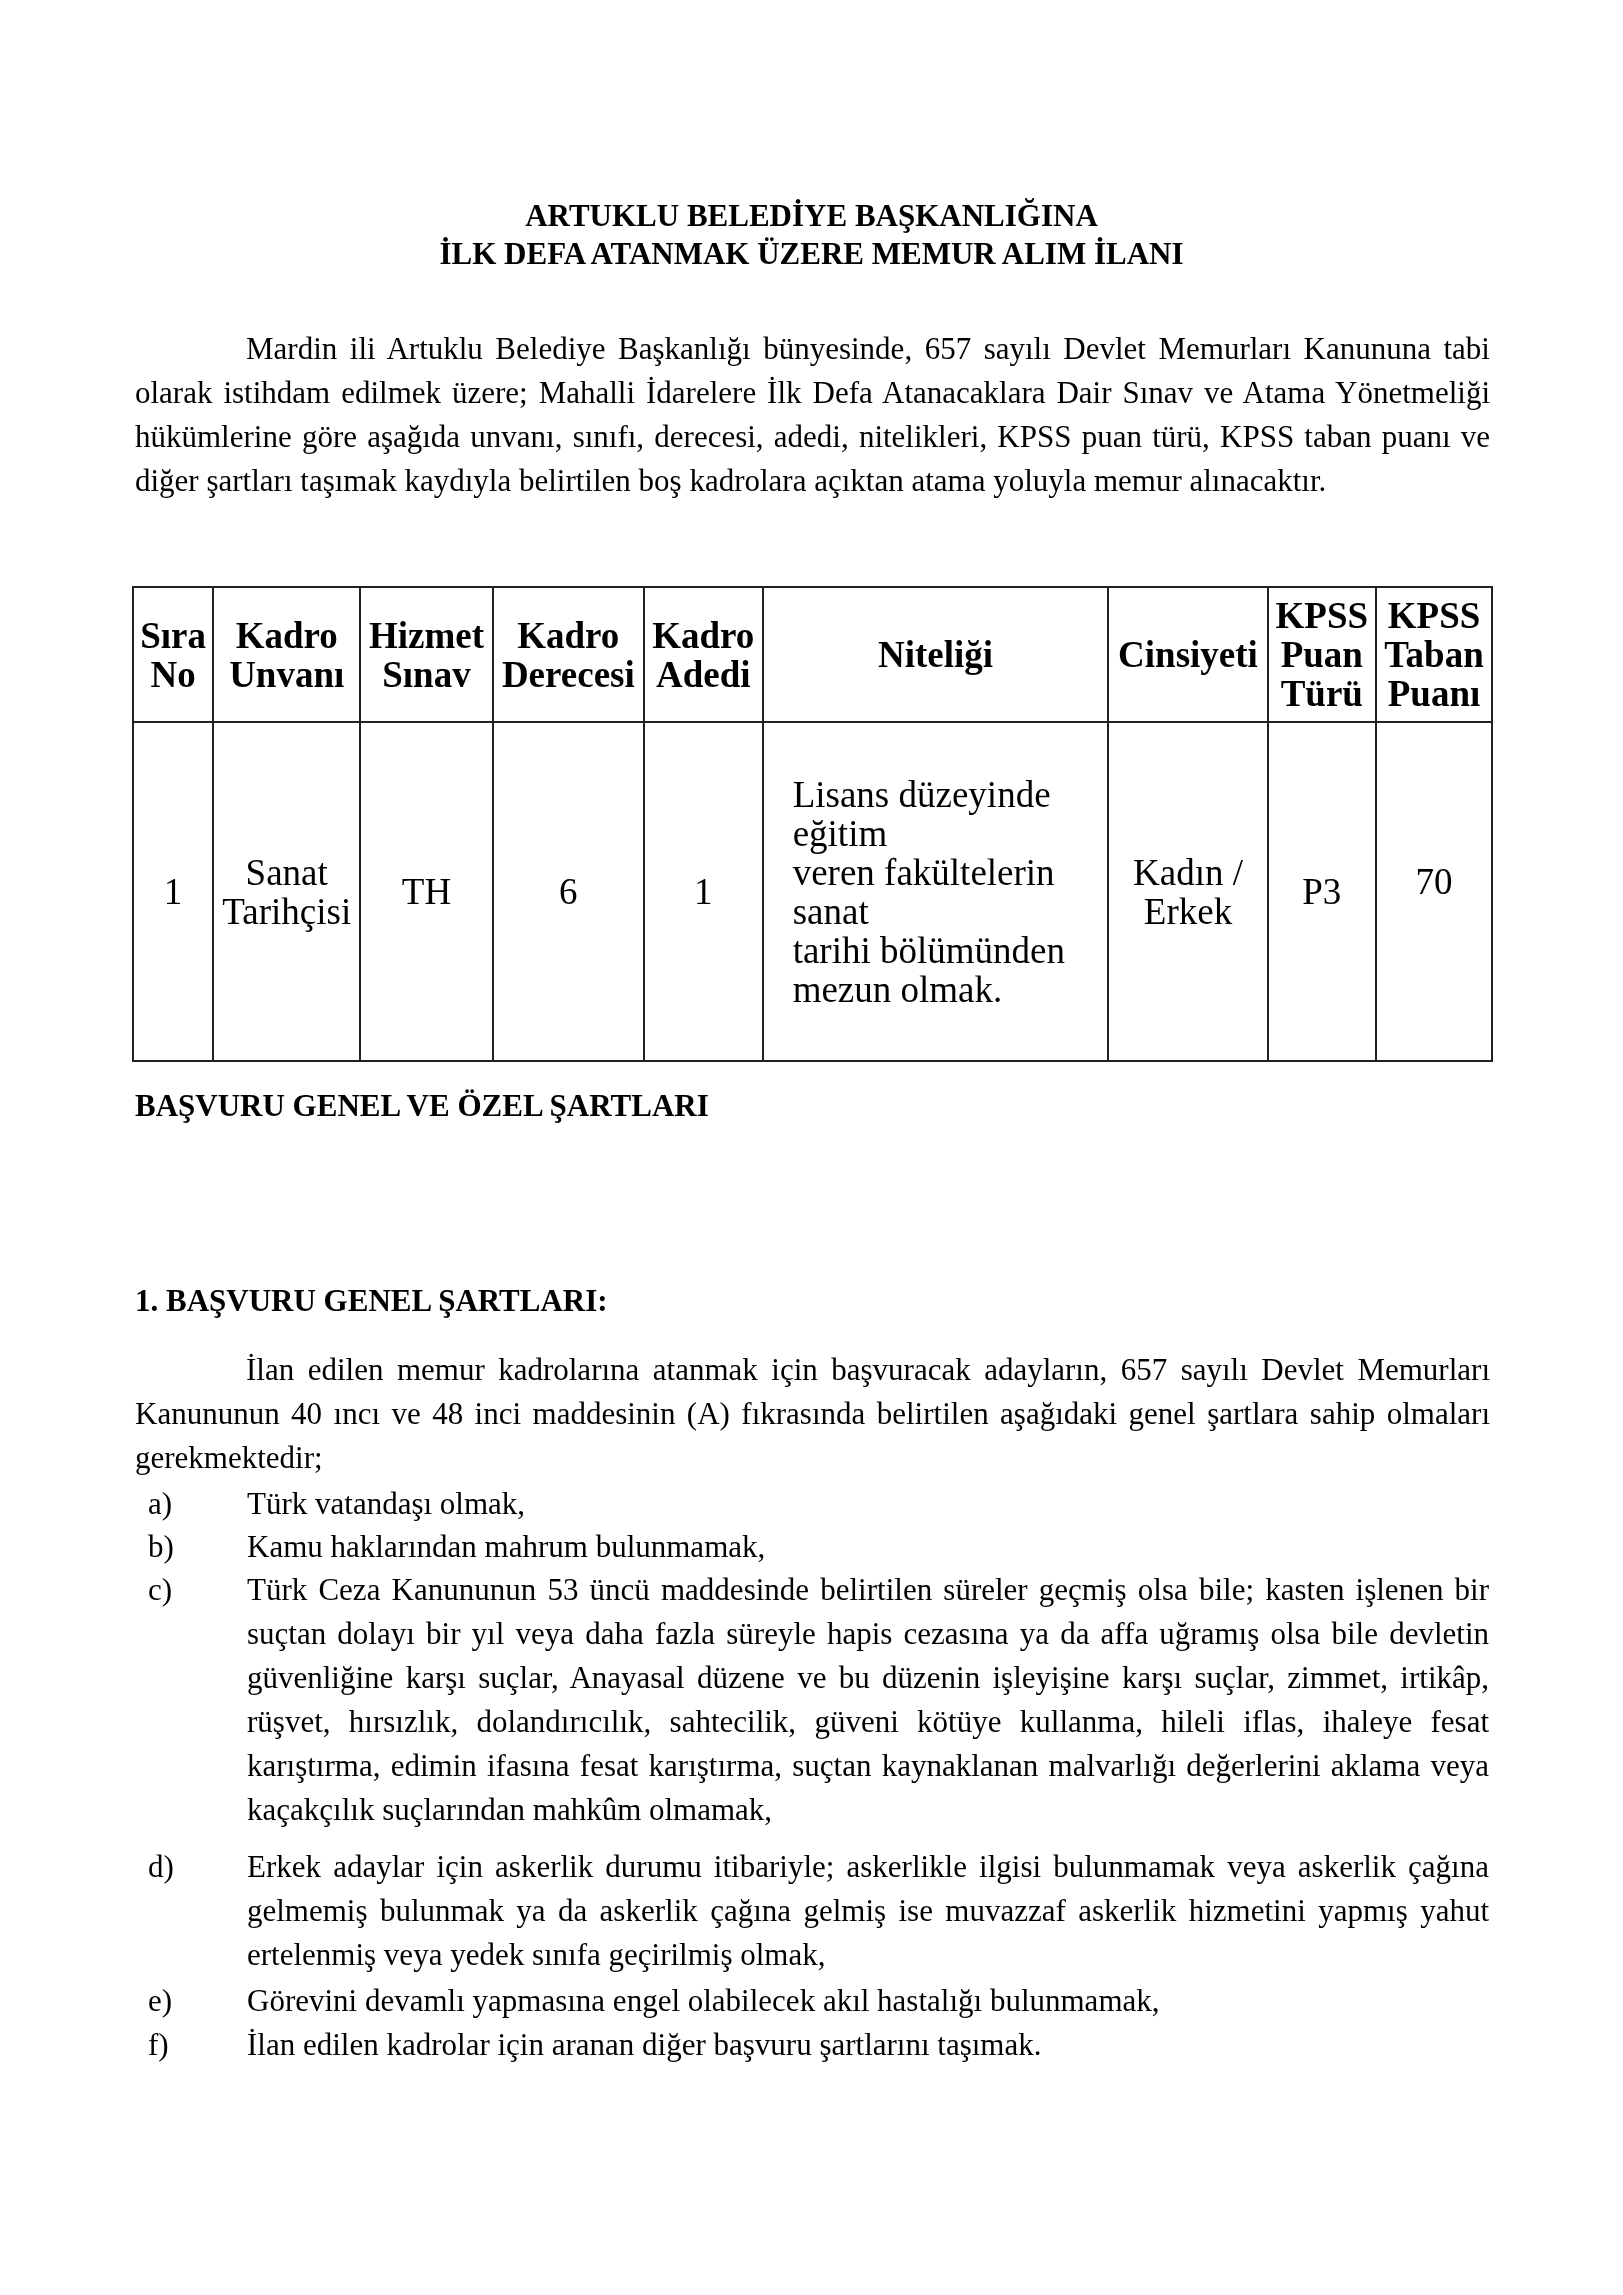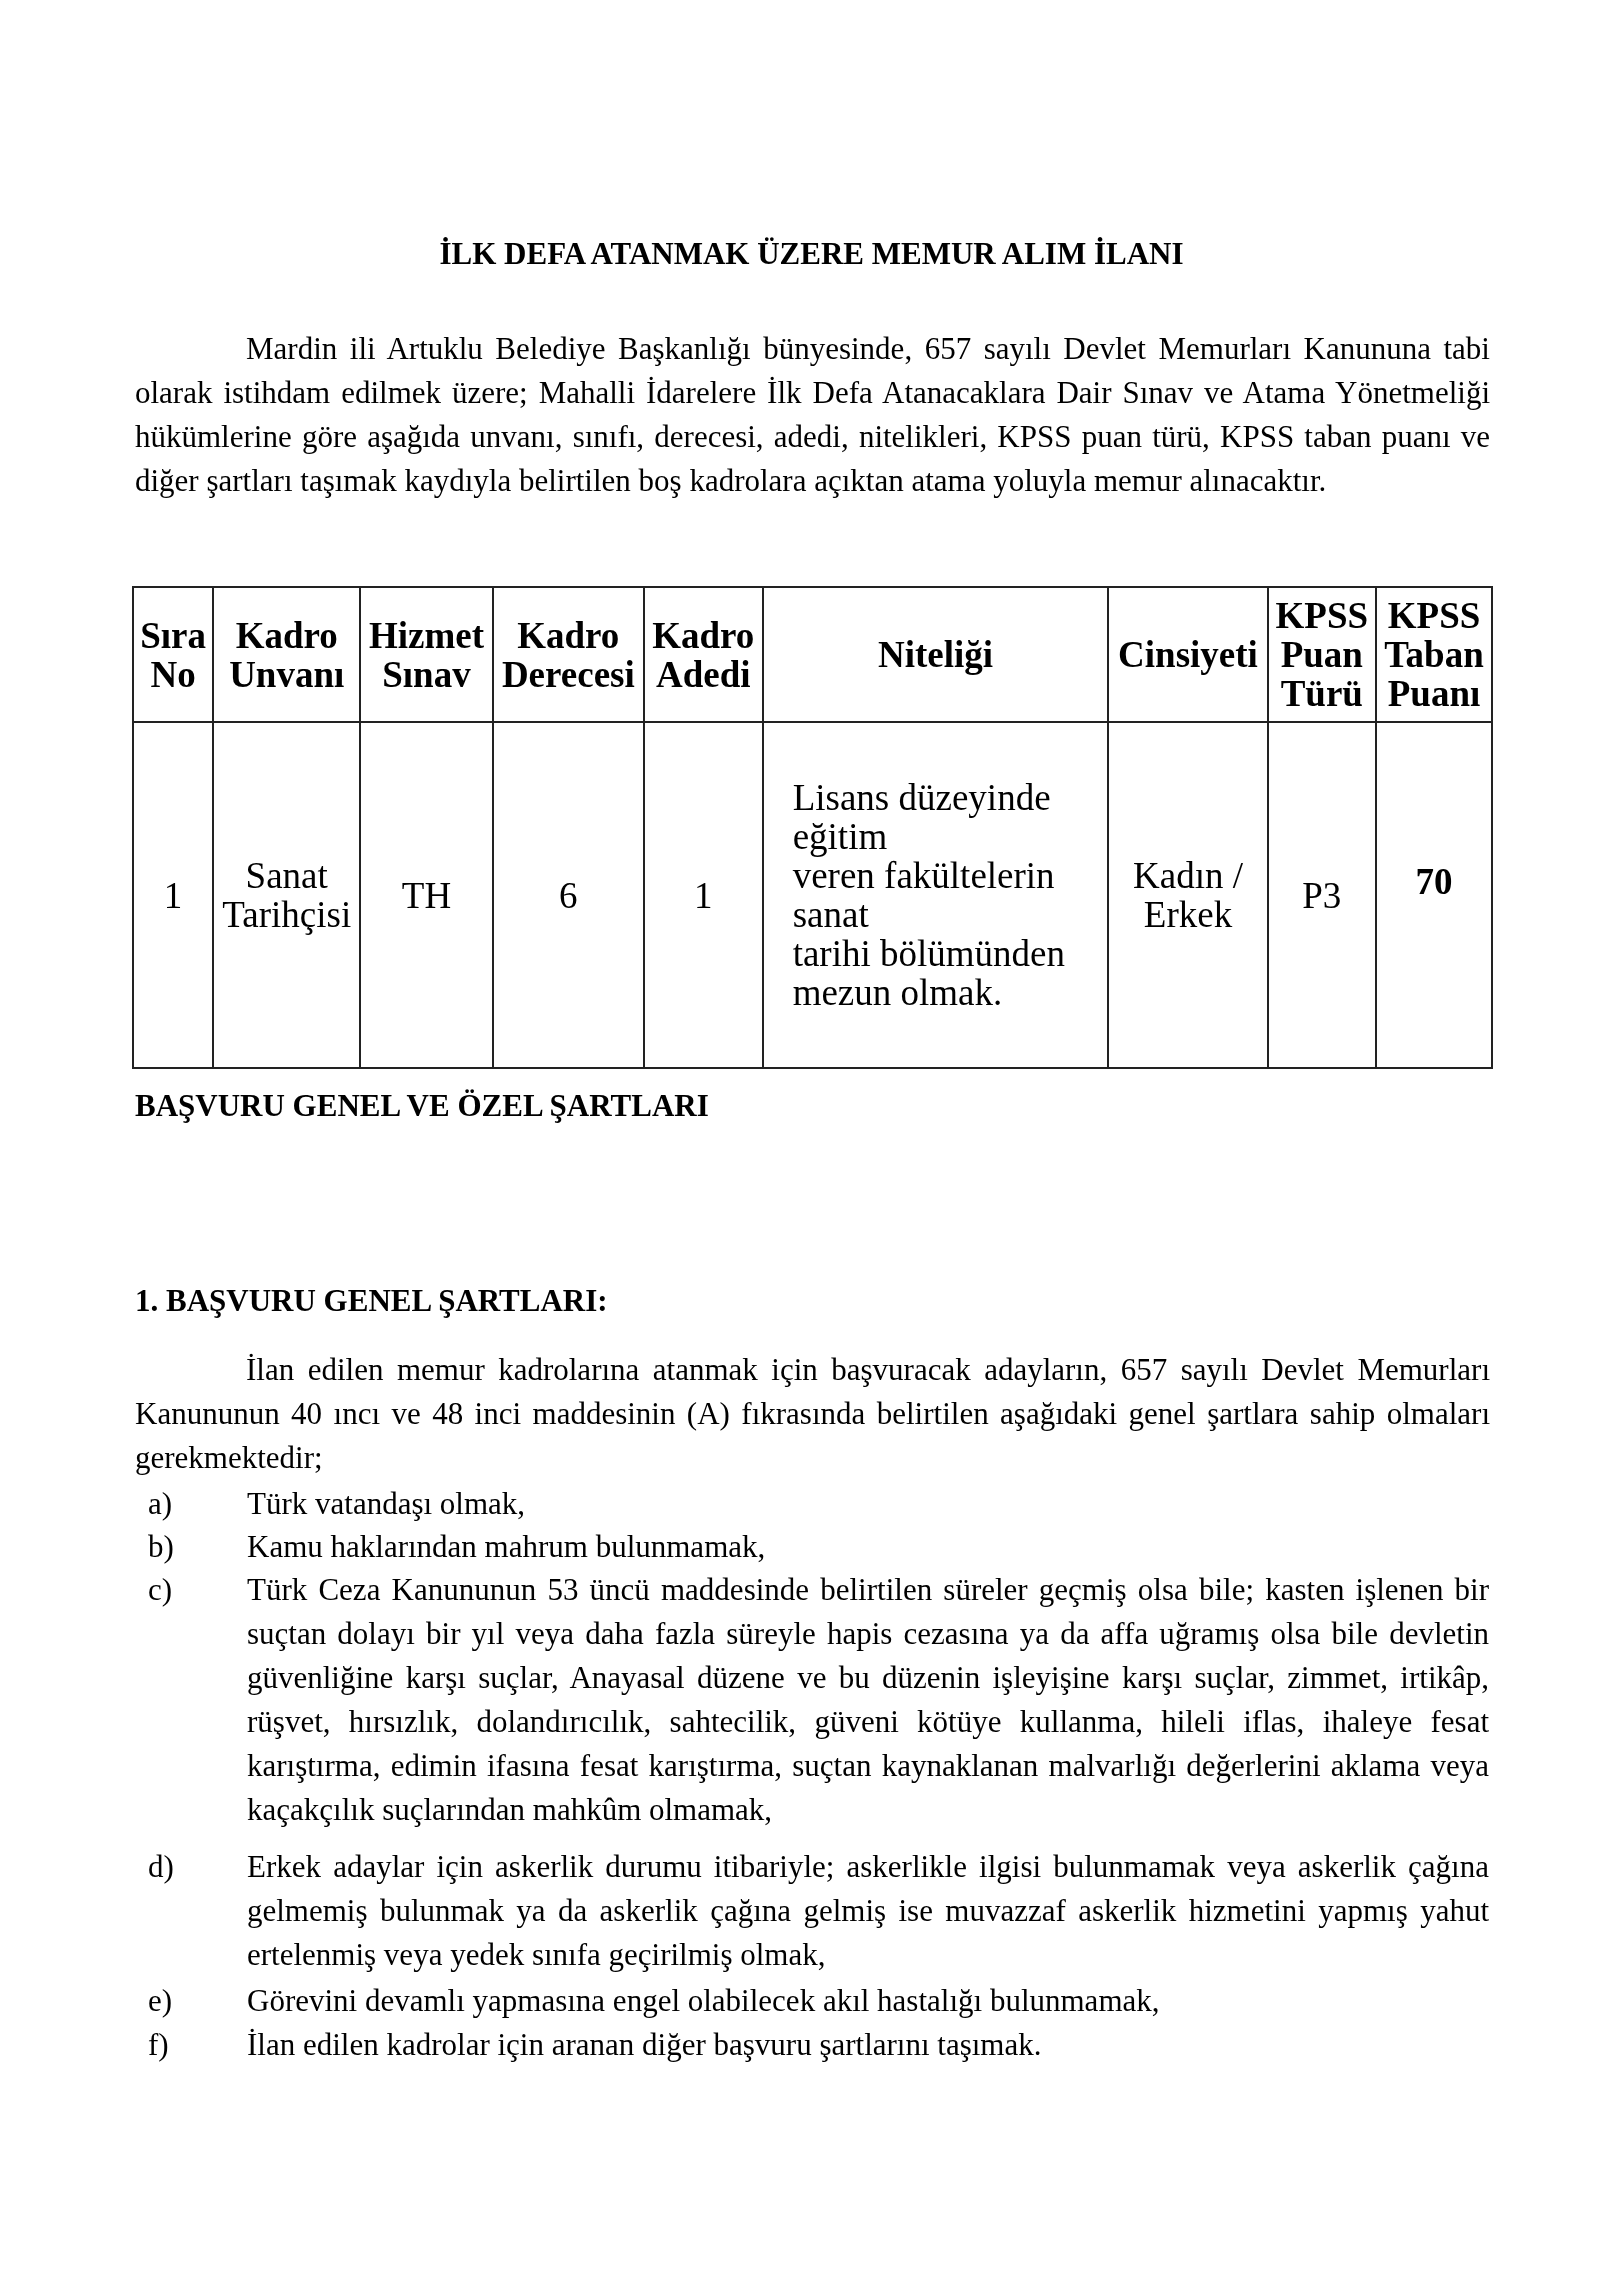--- a/index.html
+++ b/index.html
@@ -19,37 +19,38 @@
   .p2 { top: 1160px; }
   .h2 { top: 1281px; }
   .p3 { top: 1348px; }
   table.cadre { position: absolute; left: 132px; top: 586px; width: 1361px;
                 border-collapse: collapse; font-size: 37px; }
   table.cadre td, table.cadre th { border: 2px solid #222; text-align: center;
                 vertical-align: middle; padding: 0 3.9px; line-height: 39px; }
   table.cadre th { font-weight: bold; height: 133px; }
   table.cadre td { height: 317px; font-weight: normal; }
   table.cadre td.nitelik { text-align: left; padding-left: 29px; padding-right: 6.5px; }
-  table.cadre td.taban { vertical-align: middle; padding-bottom: 27px; font-weight: bold; }
+  table.cadre td.taban { vertical-align: middle; padding-bottom: 20px; }
   .list { position: absolute; left: 0; top: 1482px; width: 1623px; font-size: 31px; line-height: 44px; }
   .li { position: absolute; left: 148px; width: 1341px; }
   .li .marker { position: absolute; left: 0; top: 0; width: 46px; }
   .li .txt { margin-left: 99px; display: block; text-align: justify; }
   .li-a { top: 0; }
   .li-b { top: 43px; }
   .li-c { top: 86px; }
   .li-d { top: 363px; }
   .li-e { top: 497px; }
   .li-f { top: 541px; }
 </style>
 </head>
 <body>
 
 <div class="page">
 
+  <div class="title t1">ARTUKLU BELEDİYE BAŞKANLIĞINA</div>
   <div class="title t2">İLK DEFA ATANMAK ÜZERE MEMUR ALIM İLANI</div>
 
   <div class="para indent intro">Mardin ili Artuklu Belediye Başkanlığı bünyesinde, 657 sayılı Devlet Memurları Kanununa tabi olarak istihdam edilmek üzere; Mahalli İdarelere İlk Defa Atanacaklara Dair Sınav ve Atama Yönetmeliği hükümlerine göre aşağıda unvanı, sınıfı, derecesi, adedi, nitelikleri, KPSS puan türü, KPSS taban puanı ve diğer şartları taşımak kaydıyla belirtilen boş kadrolara açıktan atama yoluyla memur alınacaktır.</div>
 
   <table class="cadre">
     <colgroup>
       <col style="width:41px">
         <col style="width:67px">
         <col style="width:64px">
       <col style="width:66px">

